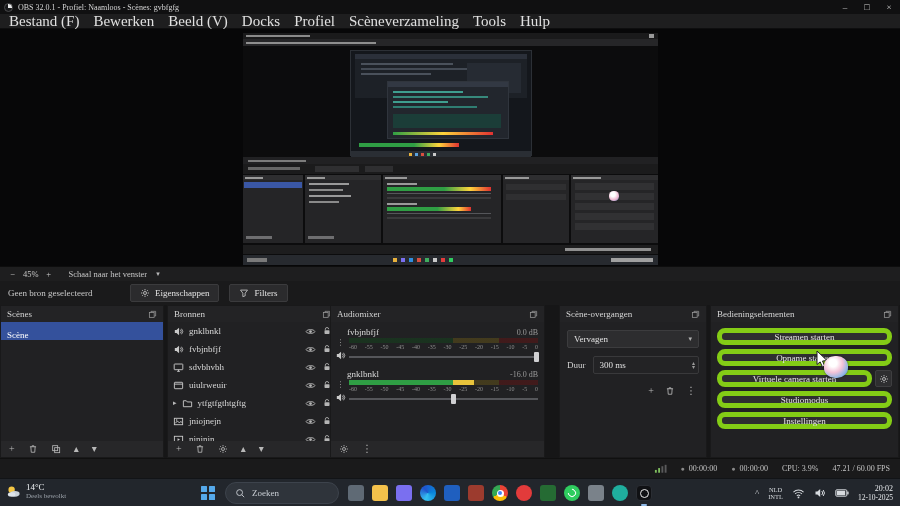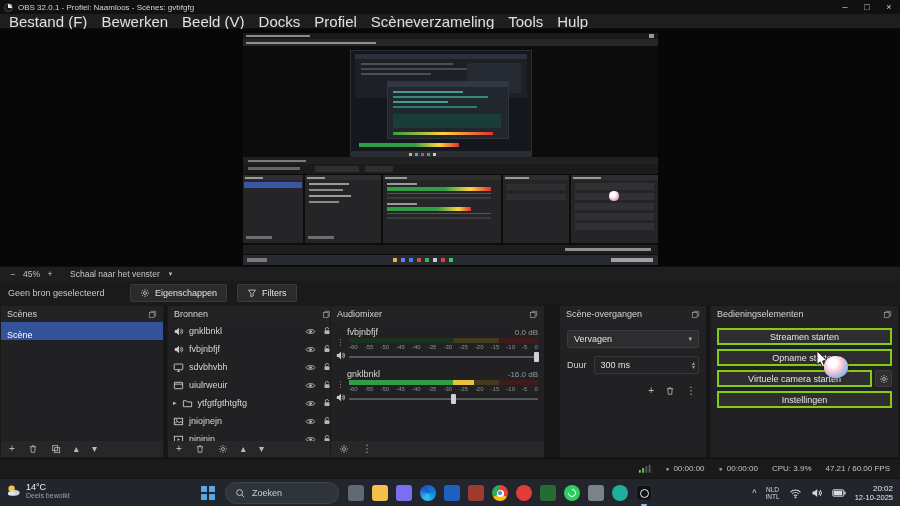--- a/index.html
+++ b/index.html
@@ -1,18 +1,18 @@
 <!DOCTYPE html>
 <html style="--c-accent: #34519c; --c-meter_green: #2f9e44; --c-meter_yellow: #e8c33b; --c-meter_red: #e03131;"><head>
 <meta charset="utf-8">
 <style>
 *{box-sizing:border-box;margin:0;padding:0}
 body{margin:0;background:#000}
 #screen{position:relative;width:900px;height:506px;overflow:hidden;background:#161617;
-  font-family:Liberation Sans, sans-serif;font-size:9px;color:#ddd}
+  font-family:Liberation Serif, serif;font-size:9px;color:#ddd}
 svg{display:block}
 
 .titlebar{position:absolute;left:0;top:0;width:100%;height:14px;background:#101011;display:flex;align-items:center;padding-left:4px}
 .obslogo{width:9px;height:9px;border-radius:50%;background:conic-gradient(#e8e8e8 0 100deg,#17181a 100deg 360deg);border:1px solid #4a4a4c;margin-right:5px;flex:0 0 9px}
 .wtitle{font-size:8px;color:#d6d6d6;flex:1;white-space:nowrap;overflow:hidden}
 .wbtns{display:flex;height:14px}
 .wbtn{width:22px;text-align:center;line-height:14px;font-size:9px;color:#cfcfcf}
 
 .menubar{position:absolute;left:0;top:14px;width:100%;height:15px;background:#1e1e1f;display:flex;align-items:center;padding-left:2px;border-bottom:1px solid #0e0e0f}
 .menu-item{padding:0 7px;font-size:15px;color:#e0e0e0;line-height:15px}
@@ -56,21 +56,21 @@
 .slider-handle{position:absolute;top:.5px;width:5px;height:10px;background:#d0d0d2;border-radius:1px}
 
 .combo{height:18px;background:#2d2d2f;border:1px solid #3c3c3e;border-radius:2px;display:flex;align-items:center;justify-content:space-between;padding:0 6px;color:#e0e0e0;margin:8px 7px 0}
 .caret{font-size:7px;color:#b0b0b0}
 .dur-row{display:flex;align-items:center;margin:8px 7px 0;gap:7px;color:#d0d0d0}
 .spin{flex:1;height:18px;background:#232325;border:1px solid #39393b;border-radius:2px;display:flex;align-items:center;justify-content:space-between;padding:0 3px 0 6px;color:#e0e0e0}
 .spin-arrows{display:flex;flex-direction:column;line-height:4.5px;font-size:6px;color:#9a9a9a;text-align:center}
 .tr-actions{display:flex;justify-content:flex-end;gap:11px;margin:12px 10px 0;color:#b8b8b8;align-items:center}
 
 .ctl-body{padding:6px}
-.ctl-btn{height:17px;background:#2e2e30;border:2px solid #84cc16;border-radius:0;display:flex;align-items:center;justify-content:center;color:#e4e4e4;margin-bottom:4px}
+.ctl-btn{height:17px;background:#2e2e30;border:5px solid #84cc16;border-radius:8px;display:flex;align-items:center;justify-content:center;color:#e4e4e4;margin-bottom:4px}
 .ctl-row{display:flex;gap:3px;margin-bottom:4px}
 .ctl-row .ctl-btn{flex:1;margin-bottom:0}
 .ctl-gear{width:17px;height:17px;flex:0 0 17px;background:#2e2e30;border:1px solid #3e3e40;border-radius:2px;display:flex;align-items:center;justify-content:center}
 
 .statusbar{position:absolute;left:0;top:458px;width:100%;height:20px;background:#1a1a1b;display:flex;align-items:center;justify-content:flex-end;gap:14px;padding-right:10px;color:#c4c4c4;font-size:8px;border-top:1px solid #101010}
 .sb-item{display:flex;align-items:center;gap:4px}
 .dot{color:#8a8a8a;font-size:7px}
 
 .taskbar{position:absolute;left:0;top:478px;width:100%;height:28px;background:#22262c;border-top:1px solid #121417}
 .weather{position:absolute;left:6px;top:3px;display:flex;align-items:center;gap:5px}
@@ -595,20 +595,21 @@
         <div class="ctl-btn">Virtuele camera starten</div>
         <div class="ctl-gear">
           <svg class="i" viewBox="0 0 12 12" width="10" height="10">
               <circle cx="6" cy="6" r="1.8" fill="none" stroke="#c9c9c9"></circle>
               <g stroke="#c9c9c9">
                 <path d="M6 1.2v1.6M6 9.2v1.6M1.2 6h1.6M9.2 6h1.6M2.6 2.6l1.1 1.1M8.3 8.3l1.1 1.1M9.4 2.6L8.3 3.7M3.7 8.3L2.6 9.4"></path>
               </g>
             </svg>
         </div>
       </div>
+      <div class="ctl-btn">Studiomodus</div>
       <div class="ctl-btn">Instellingen</div>
     </div>
   </div>
 
   <div class="statusbar">
     <svg viewBox="0 0 14 10" width="13" height="10">
         <rect x="1" y="6" width="2" height="3" fill="#7fbf5f"></rect>
         <rect x="4.5" y="4" width="2" height="5" fill="#7fbf5f"></rect>
         <rect x="8" y="2" width="2" height="7" fill="#5a5a5c"></rect>
         <rect x="11.5" y=".5" width="2" height="8.5" fill="#5a5a5c"></rect>

